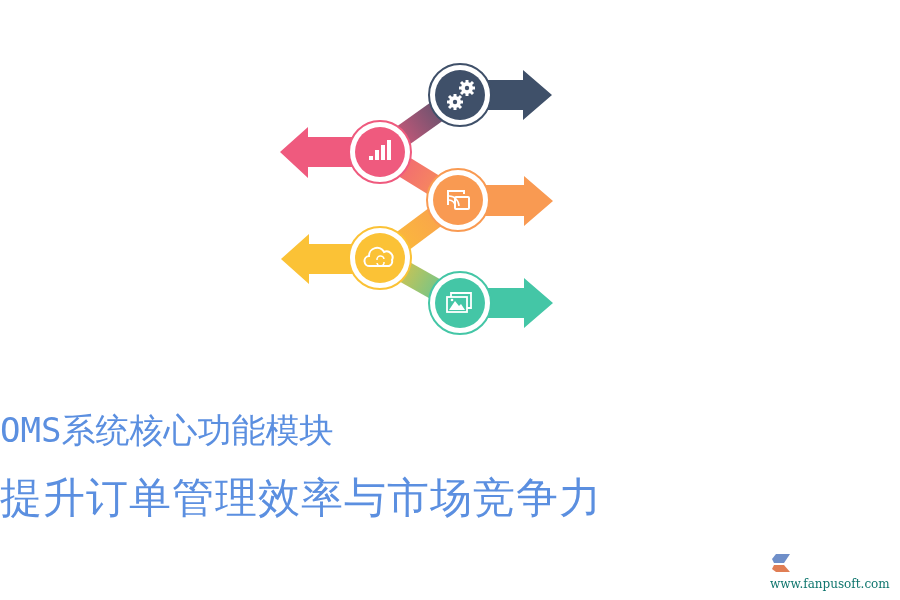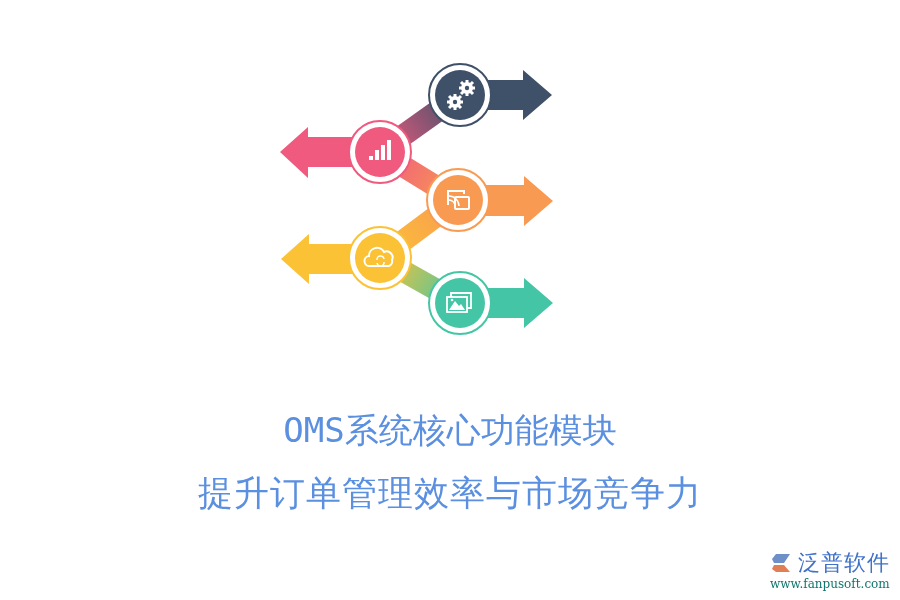--- a/index.html
+++ b/index.html
@@ -1,20 +1,20 @@
 <!DOCTYPE html>
 <html><head>
 <meta charset="utf-8">
 <style>
   html, body { margin:0; padding:0; background:#ffffff; }
   body { width:900px; height:600px; position:relative; overflow:hidden; font-family:"DejaVu Sans", sans-serif; }
   #diagram { position:absolute; left:0; top:0; width:900px; height:360px; }
-  .title-line { position:absolute; left:0; width:900px; text-align:center; color:#5b8fe0; }
+  .title-line { position:absolute; left:0; width:900px; text-align:left; color:#5b8fe0; }
   #title1 { top:408px; font-size:34px; letter-spacing:0px; font-family:"DejaVu Sans Mono","DejaVu Sans", sans-serif; }
-  #title2 { top:470px; font-size:35px; letter-spacing:1px; }
+  #title2 { top:470px; font-size:42px; letter-spacing:1px; }
   #logo { position:absolute; left:768px; top:548px; width:130px; height:50px; }
   #logo-name { position:absolute; left:30px; top:0px; font-size:22px; color:#3f72c8; letter-spacing:1px; }
   #logo-url { position:absolute; left:2px; top:29px; font-size:12px; color:#0f766e; font-family:"DejaVu Serif", serif; }
   #logo-mark { position:absolute; left:2px; top:4px; width:26px; height:22px; }
 </style>
 </head>
 <body>
 
 <svg id="diagram" viewBox="0 0 900 360" xmlns="http://www.w3.org/2000/svg">
   <defs>
@@ -127,15 +127,14 @@
 </svg>
 
 <div id="title1" class="title-line">OMS系统核心功能模块</div>
 <div id="title2" class="title-line">提升订单管理效率与市场竞争力</div>
 
 <div id="logo">
   <svg id="logo-mark" viewBox="0 0 26 22">
     <polygon points="6,2 20,2 14,11 4,11 2,7" fill="#6f8fc9"></polygon>
     <polygon points="4,13 14,13 20,20 6,20 2,17" fill="#e07e55"></polygon>
   </svg>
-  <div id="logo-name">泛普软件</div>
   <div id="logo-url">www.fanpusoft.com</div>
 </div>
 
 </body></html>

